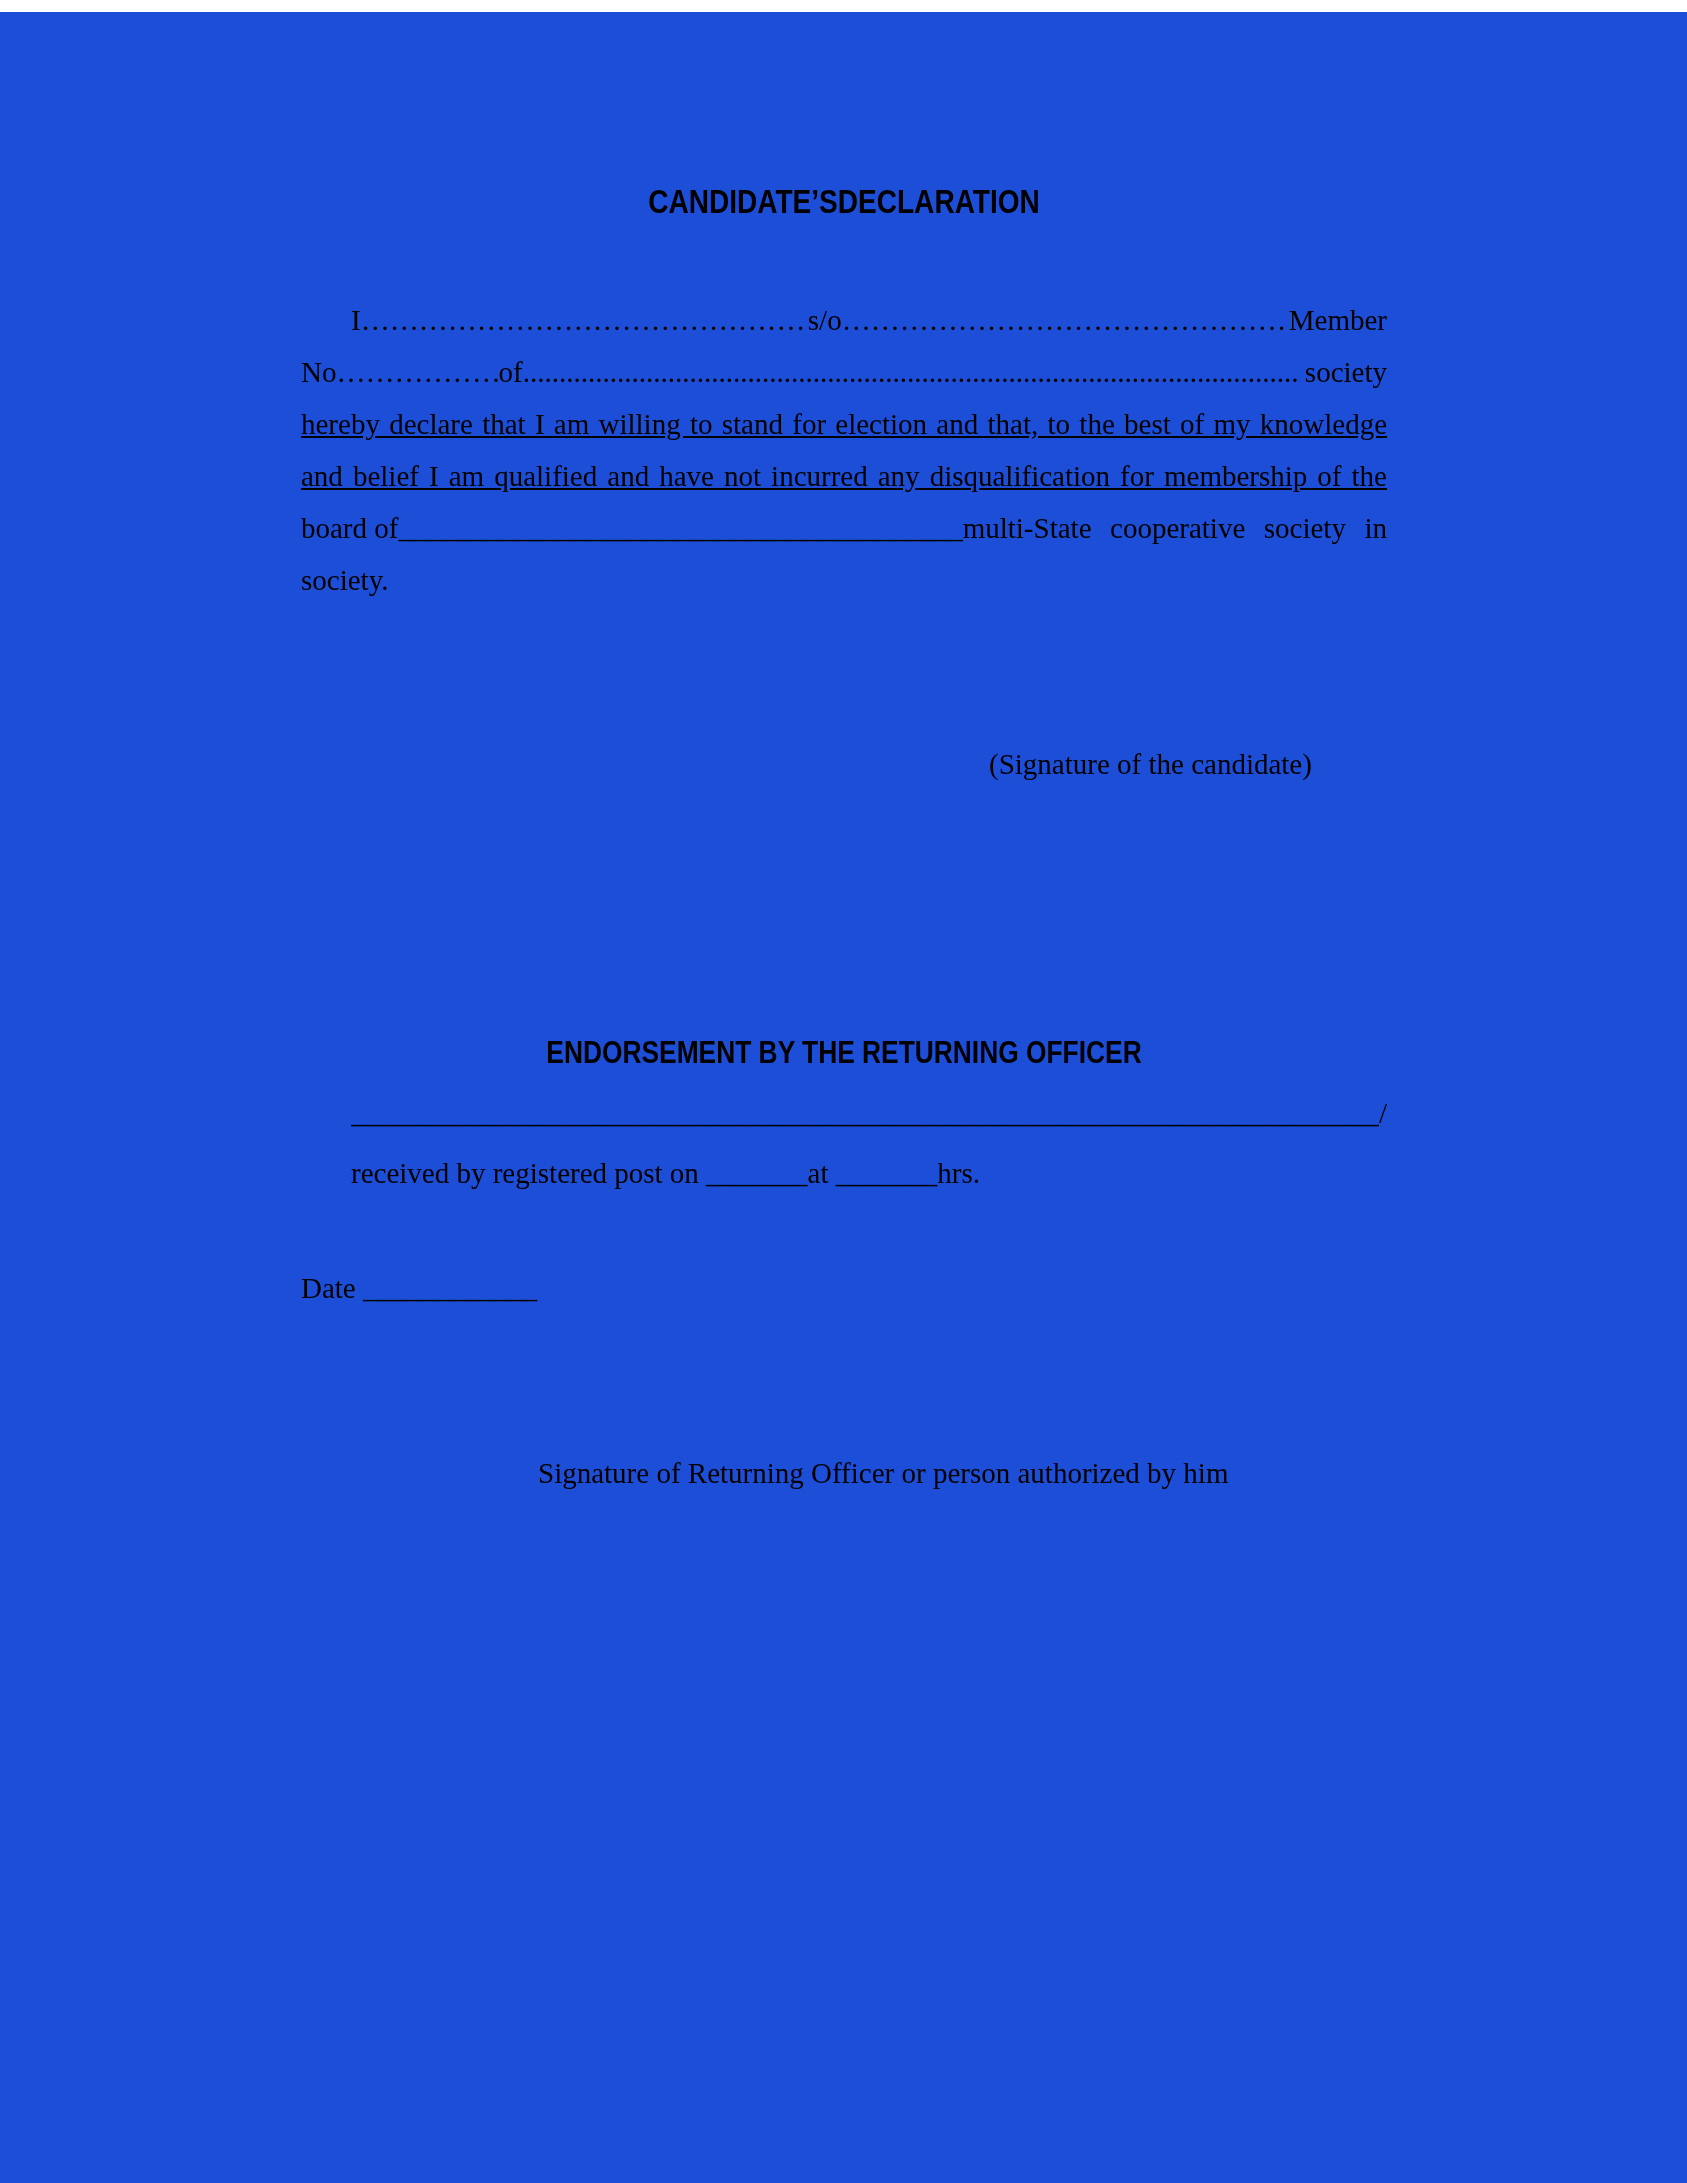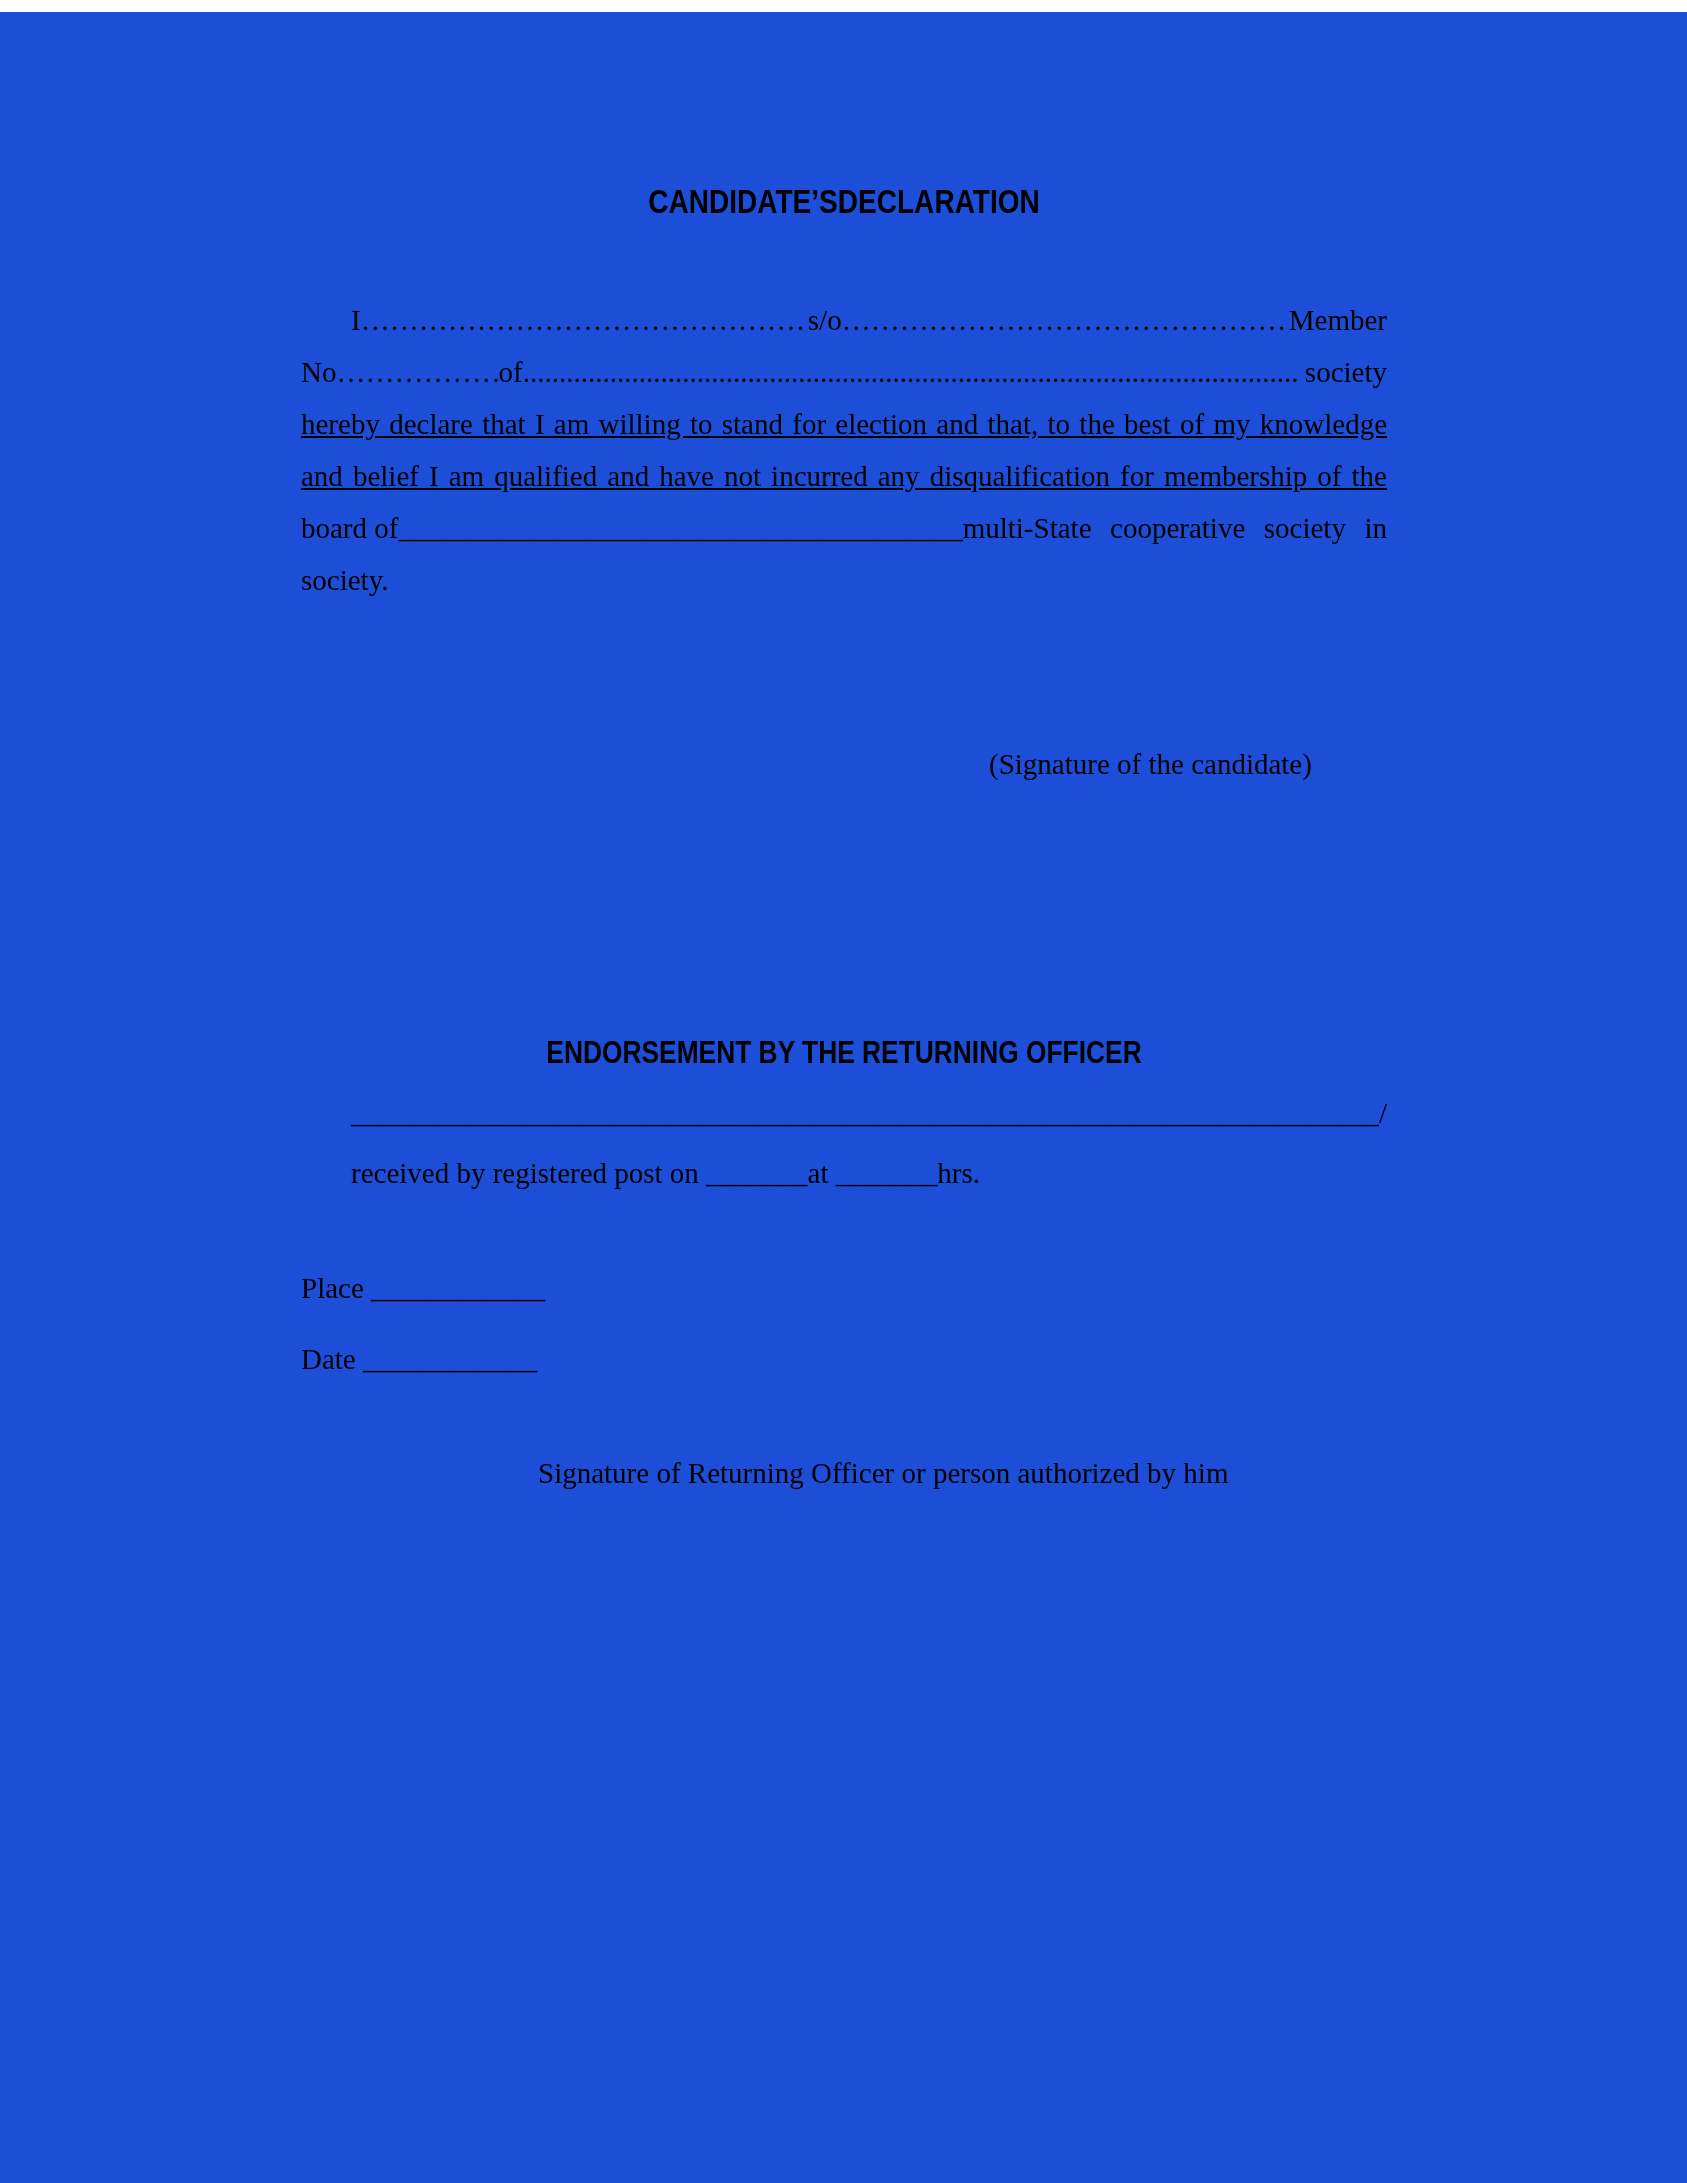--- a/index.html
+++ b/index.html
@@ -125,21 +125,20 @@
 
     <div class="abs para2">
       <div class="line flex indent">
         <span class="leader grow">__________________________________________________________________________________________</span>
         <span>/</span>
       </div>
       <div class="line indent">received by registered post on _______at _______hrs.</div>
     </div>
 
     <div class="abs placedate">
-      <div class="line">Place ____________</div>
       <div class="line">Date ____________</div>
     </div>
 
     <div class="abs sig-ro">Signature of Returning Officer or person authorized by him</div>
 
   </div>
 </div>
 
 
 </body></html>

